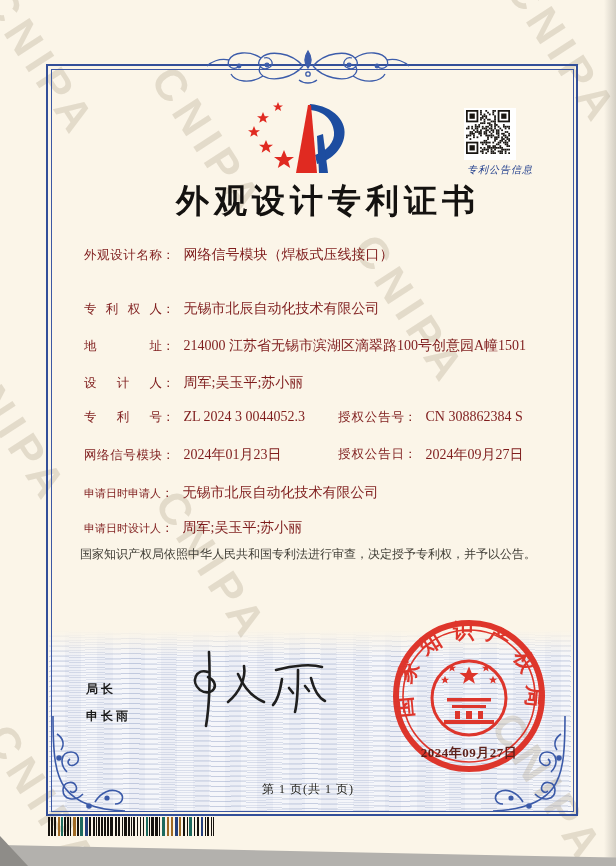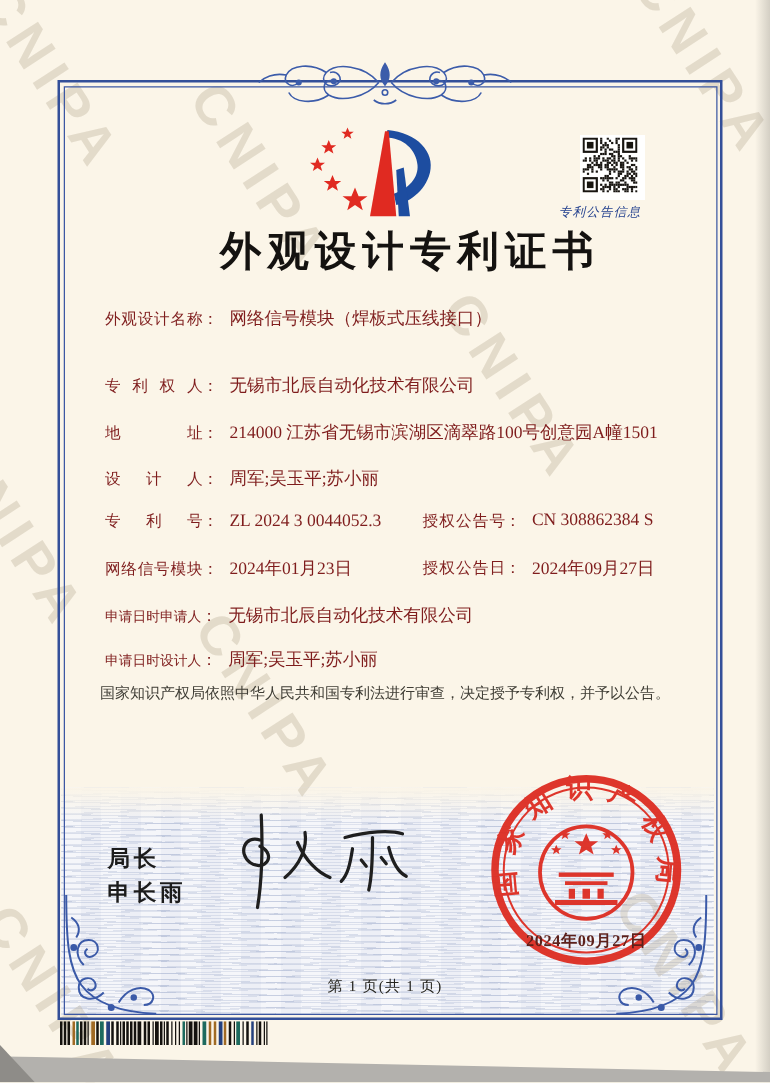--- a/index.html
+++ b/index.html
@@ -27,39 +27,39 @@
   .frame::after{content:"";position:absolute;left:2.5px;top:2.5px;right:2.5px;bottom:2.5px;
          border:1px solid #3d58a3;}
 
   .content{position:absolute;left:0;top:0;width:616px;height:866px;z-index:4;}
 
   .certno{position:absolute;left:78px;top:99px;font-size:13.5px;letter-spacing:1.5px;color:#26251f;}
 
   .title{position:absolute;left:0;top:179px;width:616px;text-align:center;
          font-size:33px;font-weight:700;letter-spacing:5px;color:#141210;padding-left:20px;}
 
-  .qr-caption{position:absolute;left:447px;top:163px;width:86px;text-align:left;
+  .qr-caption{position:absolute;left:447px;top:163px;width:86px;text-align:right;
          font-size:10px;font-style:italic;letter-spacing:1px;color:#24418e;}
 
   .row{position:absolute;left:84px;width:470px;display:flex;align-items:baseline;white-space:nowrap;color:#7f1d1d;}
   .lbl{display:inline-block;width:78px;font-size:12.5px;text-align:justify;text-align-last:justify;}
   .colon{font-size:12.5px;}
   .val{font-size:14px;margin-left:9px;}
   .col2{position:absolute;left:254px;top:0;display:flex;align-items:flex-start;}
   .lbl2{display:inline-block;width:66px;font-size:12.5px;text-align:justify;text-align-last:justify;}
   .row.small .lbl{width:auto;font-size:11px;text-align-last:auto;}
   .row.small .val{margin-left:9px;}
   .r1{top:246px}.r2{top:300px}.r3{top:337px}.r4{top:374px}
   .r5{top:409px}.r6{top:446px}.r7{top:484px}.r8{top:519px}
 
   .legal{position:absolute;left:58px;right:58px;top:544px;text-align:center;
          font-size:12px;line-height:21px;color:#3f3d35;}
 
-  .signer{position:absolute;left:86px;top:676px;font-family:Liberation Mono, monospace;
-          font-size:18px;font-weight:600;letter-spacing:3px;line-height:27px;color:#1c1c1c;}
+  .signer{position:absolute;left:86px;top:676px;font-family:Liberation Serif, serif;
+          font-size:12px;font-weight:600;letter-spacing:3px;line-height:27px;color:#1c1c1c;}
 
   .signature{position:absolute;left:178px;top:646px;}
 
   .seal{position:absolute;left:389px;top:616px;width:160px;height:160px;
         mix-blend-mode:multiply;opacity:.95;}
 
   .pageno{position:absolute;left:0;top:781px;width:616px;text-align:center;
           font-size:12px;color:#26251f;letter-spacing:1px;}
 
   .barcode{position:absolute;left:48px;top:817px;width:170px;height:19px;}

